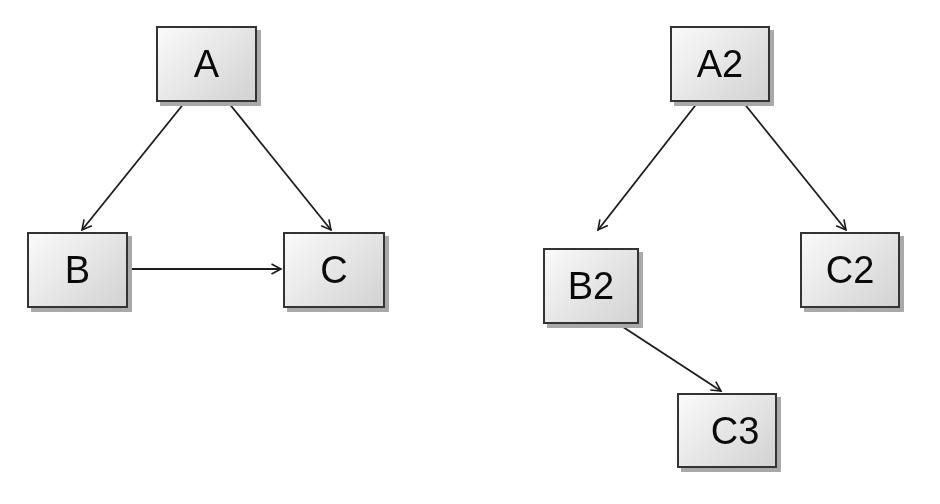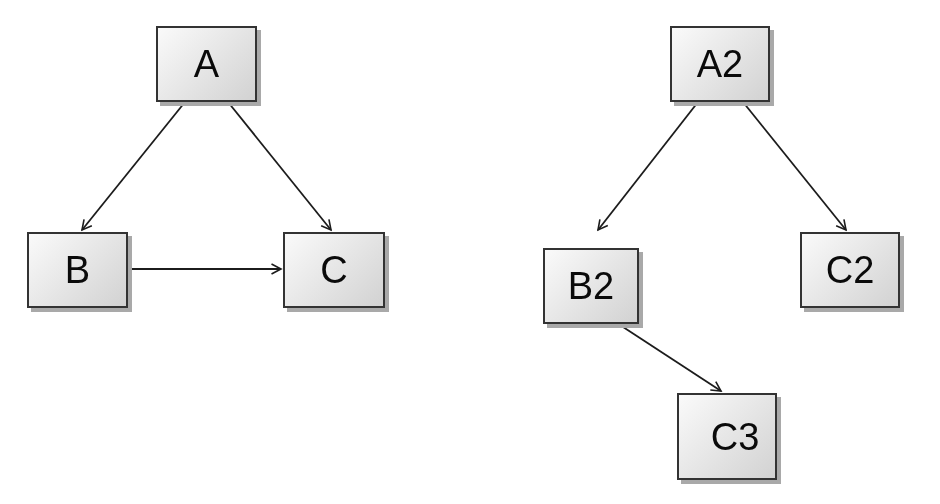--- a/index.html
+++ b/index.html
@@ -80,17 +80,17 @@
     <div>
       <div class="node" style="left: 670px; top: 26px; width: 100px; height: 76px; text-align: right;">
         <span>A2</span>
       </div>
       <div class="node" style="left: 543px; top: 248px; width: 96px; height: 76px;">
         <span>B2</span>
       </div>
       <div class="node" style="left: 800px; top: 232px; width: 100px; height: 76px;">
         <span>C2</span>
       </div>
-      <div class="node" style="left: 677px; top: 393px; width: 100px; height: 87px; padding-left: 16px;">
+      <div class="node" style="left: 677px; top: 393px; width: 100px; height: 75px; padding-left: 16px;">
         <span>C3</span>
       </div>
     </div>
   </div>
 
 </body></html>

